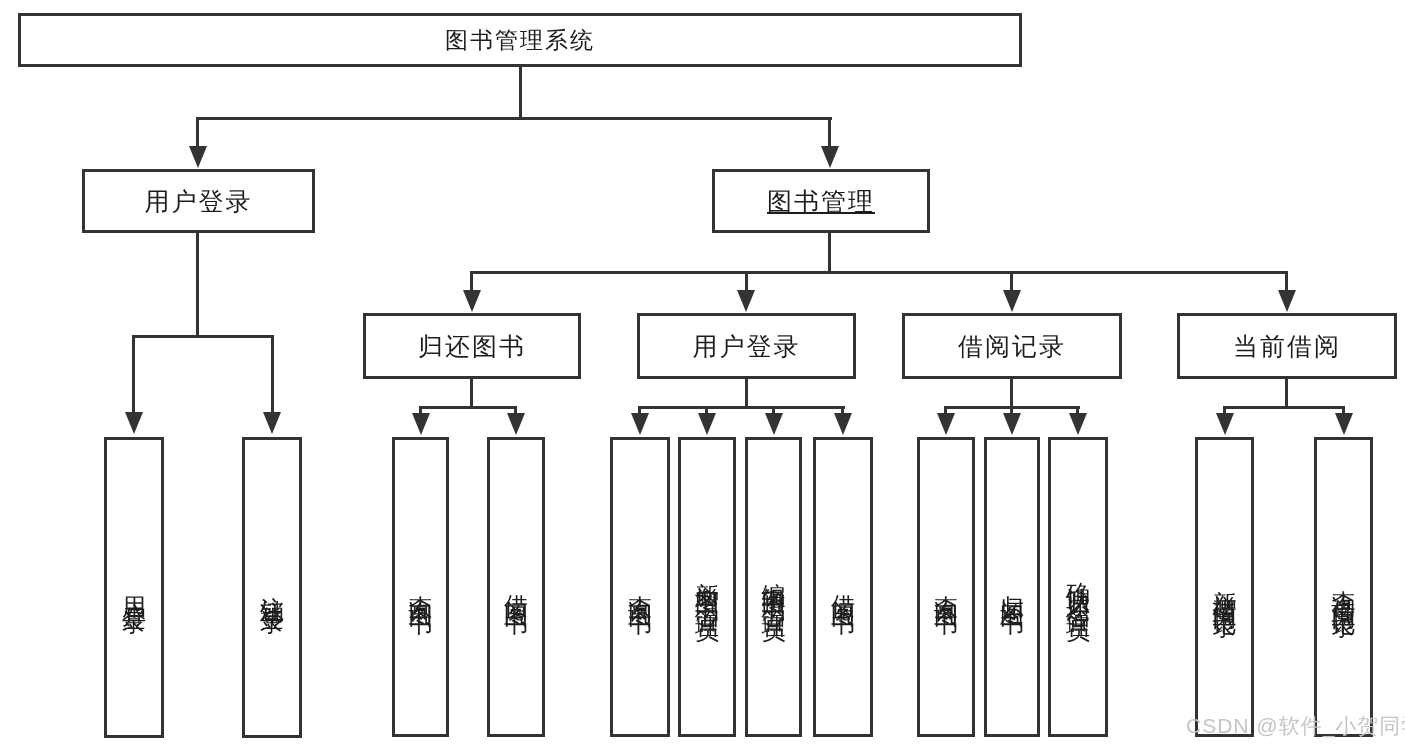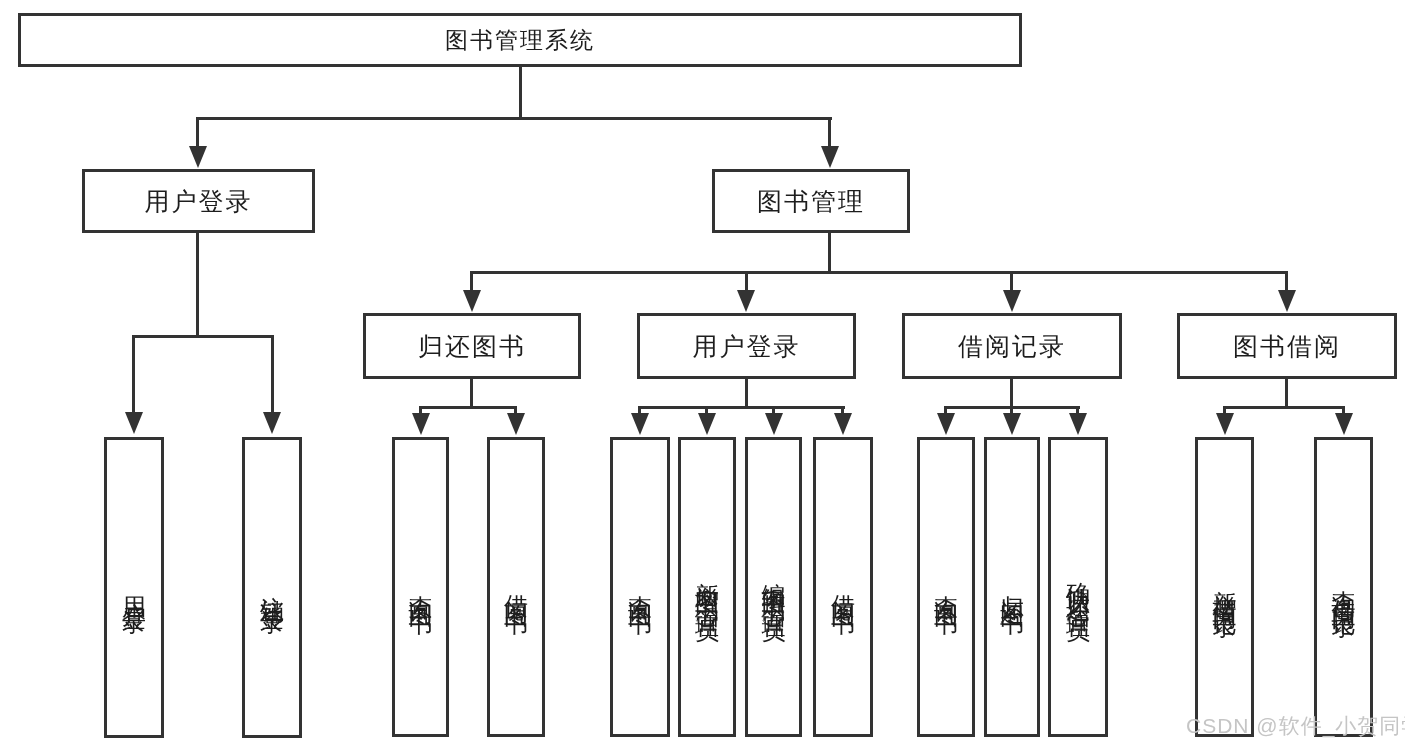--- a/index.html
+++ b/index.html
@@ -40,21 +40,21 @@
   <div class="box root" style="left:18px;top:13px;width:1004px;height:54px;">图书管理系统</div>
 
   <div class="vline" style="left:519px;top:67px;height:51px;"></div>
   <div class="hline" style="left:197px;top:117px;width:635px;"></div>
   <div class="vline" style="left:196px;top:117px;height:33px;"></div>
   <div class="arrow" style="left:189px;top:146px;"></div>
   <div class="vline" style="left:828px;top:117px;height:33px;"></div>
   <div class="arrow" style="left:821px;top:146px;"></div>
 
   <div class="box" style="left:82px;top:169px;width:233px;height:64px;">用户登录</div>
-  <div class="box" style="left:712px;top:169px;width:198px;height:64px;">图书管理</div>
+  <div class="box" style="left:712px;top:169px;width:218px;height:64px;text-decoration:underline;">图书管理</div>
 
   <div class="vline" style="left:196px;top:233px;height:104px;"></div>
   <div class="hline" style="left:132px;top:335px;width:141px;"></div>
   <div class="vline" style="left:132px;top:335px;height:80px;"></div>
   <div class="arrow" style="left:125px;top:412px;"></div>
   <div class="vline" style="left:271px;top:335px;height:80px;"></div>
   <div class="arrow" style="left:263px;top:412px;"></div>
 
   <div class="vline" style="left:828px;top:233px;height:40px;"></div>
   <div class="hline" style="left:470px;top:271px;width:818px;"></div>
@@ -63,21 +63,21 @@
   <div class="vline" style="left:745px;top:271px;height:22px;"></div>
   <div class="arrow" style="left:737px;top:290px;"></div>
   <div class="vline" style="left:1010px;top:271px;height:22px;"></div>
   <div class="arrow" style="left:1003px;top:290px;"></div>
   <div class="vline" style="left:1285px;top:271px;height:22px;"></div>
   <div class="arrow" style="left:1278px;top:290px;"></div>
 
   <div class="box" style="left:363px;top:313px;width:218px;height:66px;">归还图书</div>
   <div class="box" style="left:637px;top:313px;width:219px;height:66px;">用户登录</div>
   <div class="box" style="left:902px;top:313px;width:220px;height:66px;">借阅记录</div>
-  <div class="box" style="left:1177px;top:313px;width:220px;height:66px;">图书借阅</div>
+  <div class="box" style="left:1177px;top:313px;width:220px;height:66px;">当前借阅</div>
 
   <div class="vline" style="left:470px;top:379px;height:29px;"></div>
   <div class="hline" style="left:419px;top:406px;width:98px;"></div>
   <div class="vline" style="left:419px;top:406px;height:10px;"></div>
   <div class="arrow" style="left:412px;top:413px;"></div>
   <div class="vline" style="left:514px;top:406px;height:10px;"></div>
   <div class="arrow" style="left:507px;top:413px;"></div>
 
   <div class="vline" style="left:745px;top:379px;height:29px;"></div>
   <div class="hline" style="left:638px;top:406px;width:207px;"></div>

